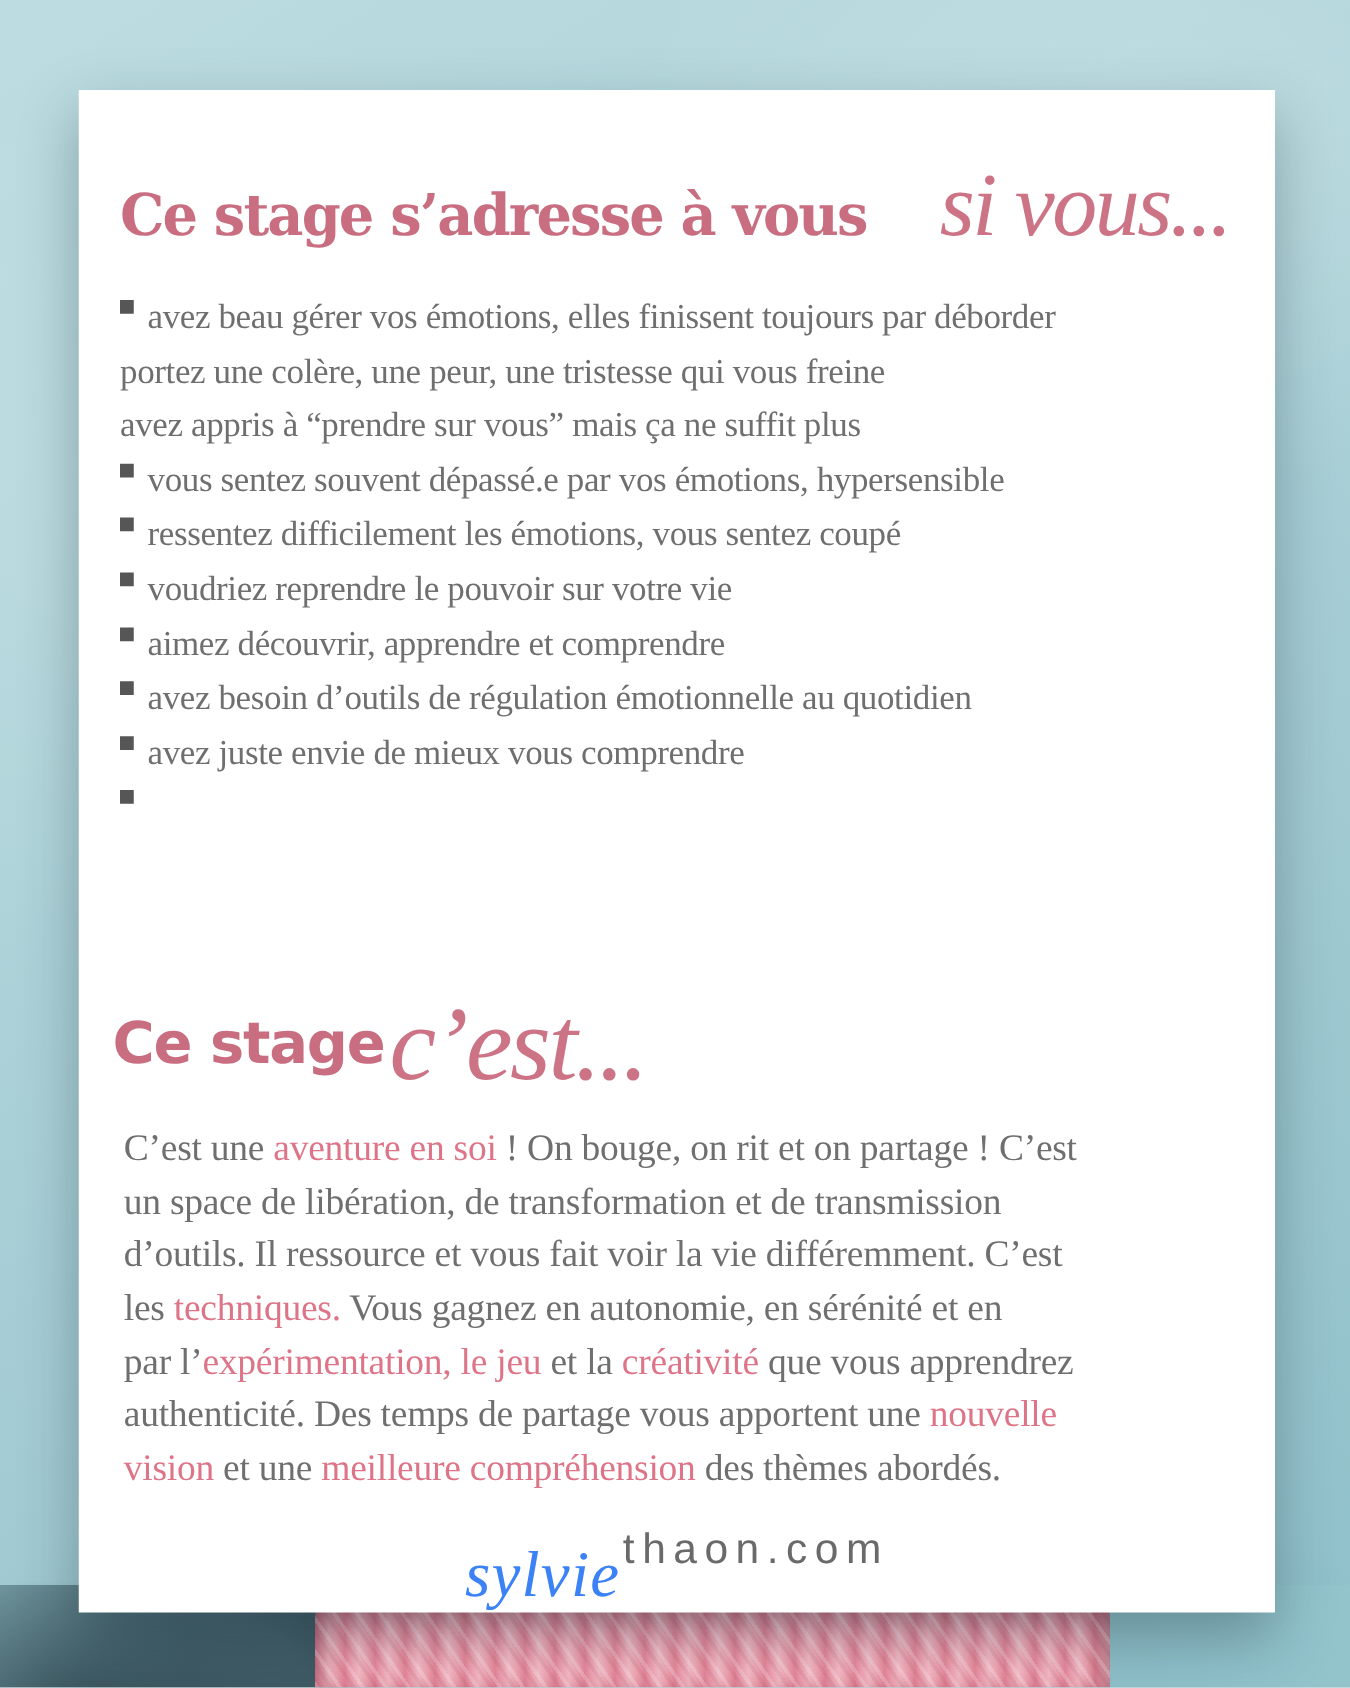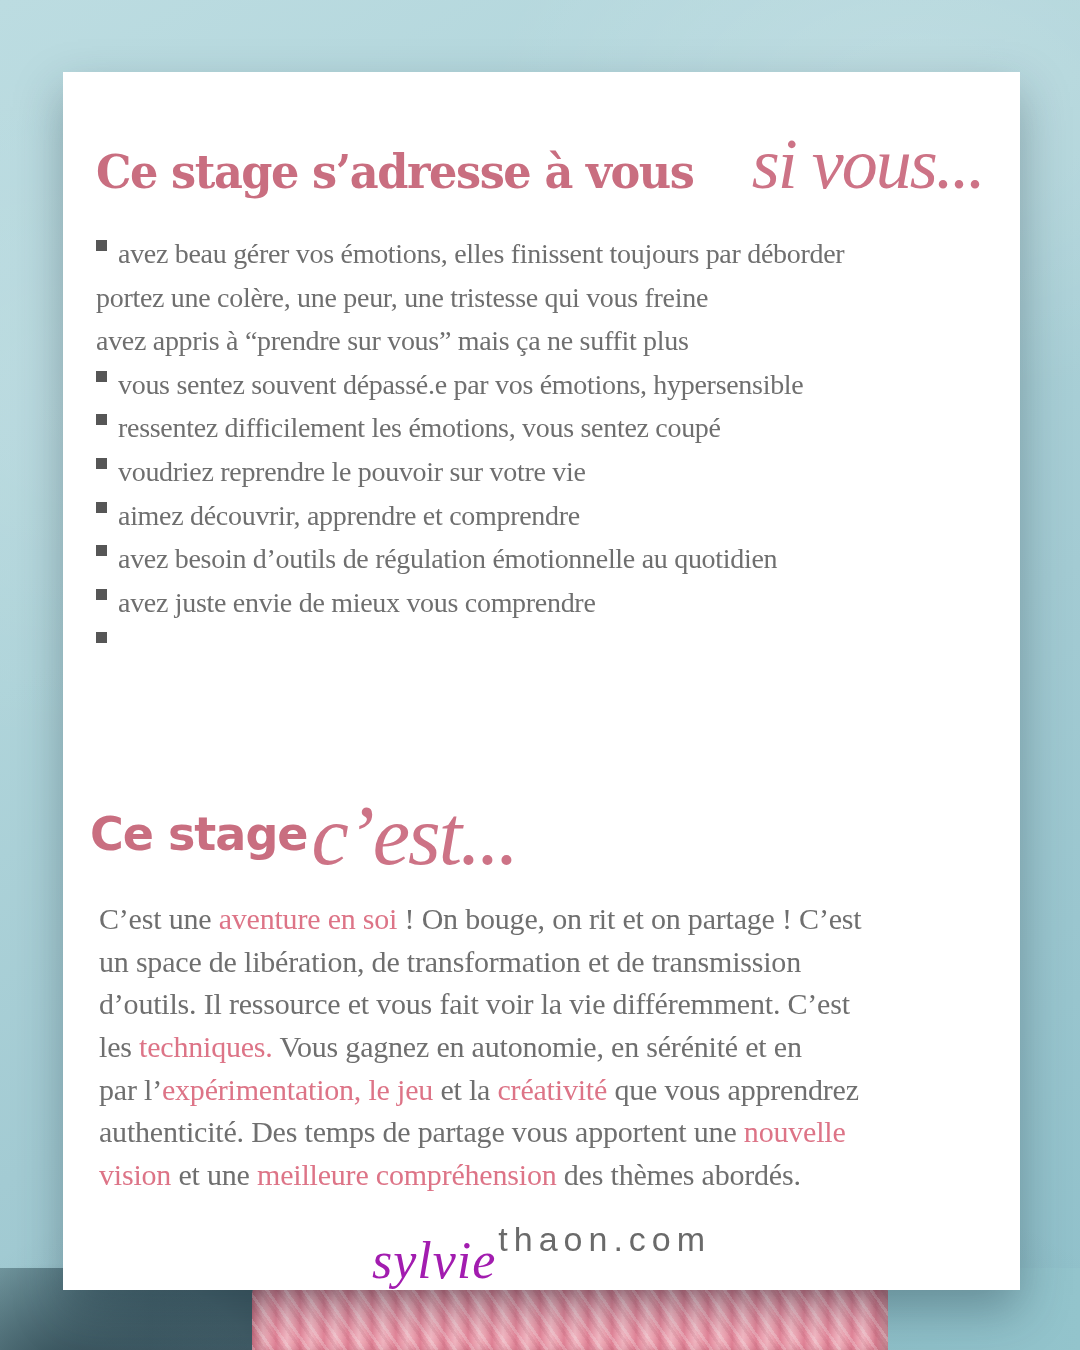--- a/index.html
+++ b/index.html
@@ -92,21 +92,21 @@
     height:42.6px;display:flex;align-items:center;white-space:pre;
     font-size:30px;color:#6f6f6f;letter-spacing:-0.2px;
   }
   .p-line .pink{color:#dd7487;}
   .footer{
     position:absolute;left:0;right:0;top:1122px;height:90px;
     display:flex;align-items:center;justify-content:center;white-space:nowrap;
   }
   .footer-script{
     font-family:"Liberation Serif", serif;font-style:italic;
-    font-size:52px;color:#a21caf;letter-spacing:1px;line-height:1;margin-top:44px;
+    font-size:52px;color:#3b82f6;letter-spacing:1px;line-height:1;margin-top:44px;
   }
   .footer-plain{
     font-family:"Liberation Sans", sans-serif;
     font-size:34px;color:#6a6a6a;letter-spacing:6px;line-height:1;
     margin-left:2px;
   }
 </style>
 </head>
 <body>
 

